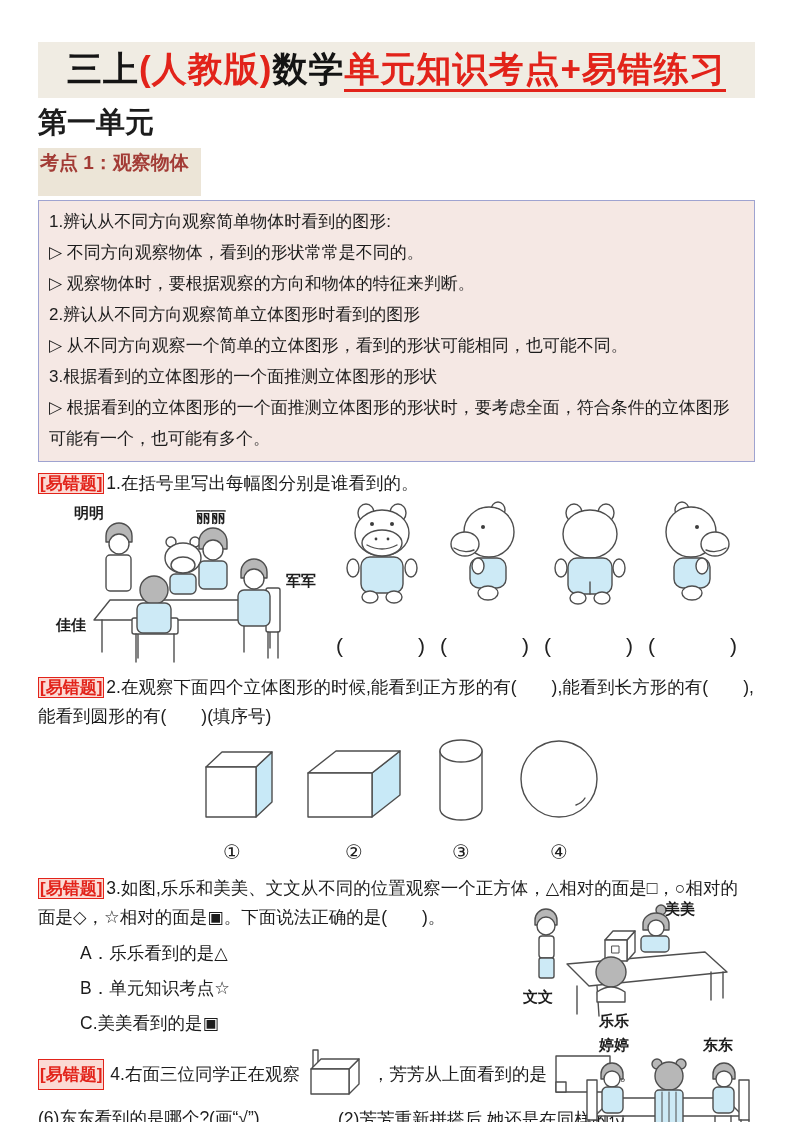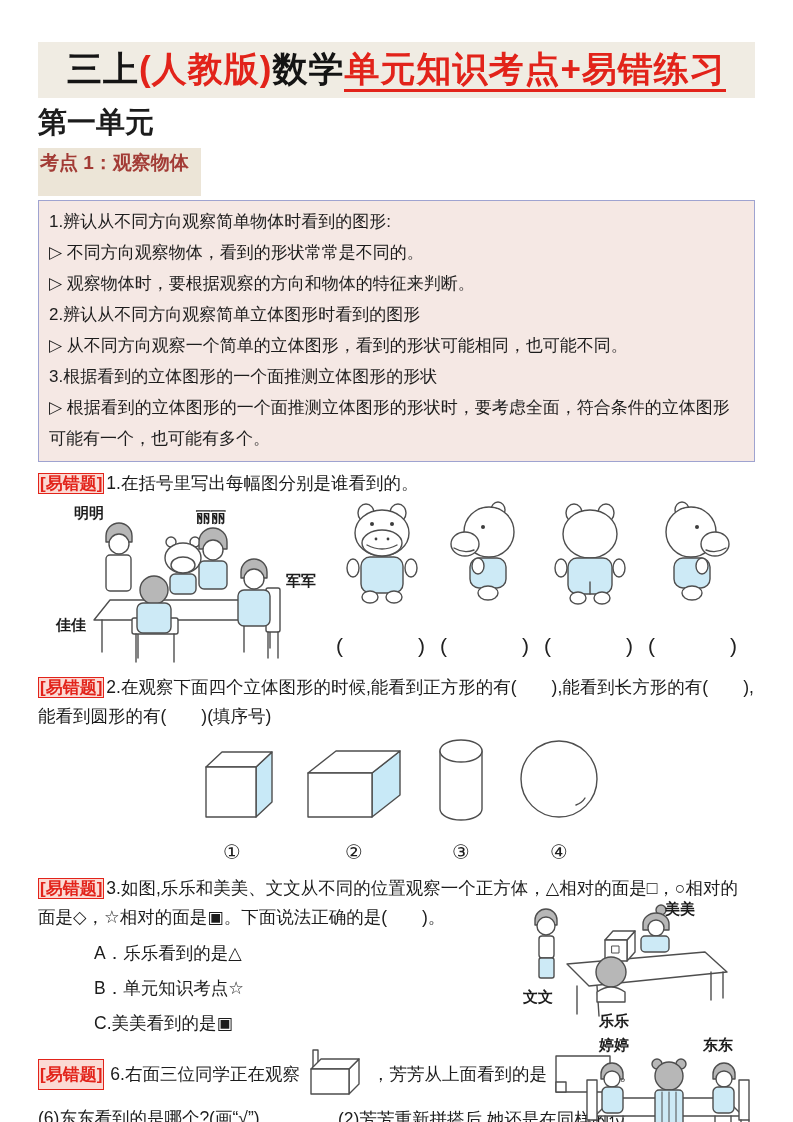--- a/index.html
+++ b/index.html
@@ -25,21 +25,21 @@
   .blank-big{font-size:21px;letter-spacing:3px;color:#222;}
 
   .q1-row{display:flex;align-items:flex-start;margin-top:2px;}
   .hippo-col{width:104px;text-align:center;}
   .hippo-col .blank-big{display:block;margin-top:4px;}
 
   .q2-row{display:flex;align-items:flex-end;gap:26px;margin:6px 0 2px 150px;}
   .shape-col{text-align:center;}
   .shape-num{font-size:20px;margin-top:2px;}
 
-  .q3-options{margin:4px 0 0 56px;line-height:35px;font-size:17.5px;}
+  .q3-options{margin:4px 0 0 42px;line-height:35px;font-size:17.5px;}
   .q3-illo{position:absolute;right:0;top:26px;}
 
   .q4-line1{display:flex;align-items:center;gap:4px;width:600px;flex-wrap:nowrap;}
   .q4-cols{display:flex;margin-top:4px;}
   .q4-col-left{width:300px;}
   .q4-col-mid{width:292px;line-height:30px;}
   .q4-illo{position:absolute;right:-8px;top:-12px;}
   .inline-fig{vertical-align:middle;margin:0 3px;}
 
   
@@ -262,21 +262,21 @@
 
       <text x="150" y="14">美美</text>
       <text x="8" y="102">文文</text>
       <text x="84" y="126">乐乐</text>
     </svg>
   </div>
 
   <div class="q-block">
     <div class="q4-line1">
       <span class="badge">[易错题]</span>
-        <span>6.右面三位同学正在观察</span>
+        <span>4.右面三位同学正在观察</span>
       <svg class="fig inline-fig" width="58" height="52" viewBox="0 0 58 52">
         <rect class="fw" x="6" y="2" width="5" height="19"></rect>
         <polygon class="fw" points="42,21 52,11 52,36 42,46"></polygon>
         <polygon class="fw" points="4,21 14,11 52,11 42,21"></polygon>
         <rect class="fw" x="4" y="21" width="38" height="25"></rect>
       </svg>
       <span>，芳芳从上面看到的是</span>
       <svg class="fig inline-fig" width="58" height="40" viewBox="0 0 58 40">
         <rect class="fw" x="2" y="2" width="54" height="36"></rect>
         <rect class="fw" x="2" y="28" width="10" height="10"></rect>

